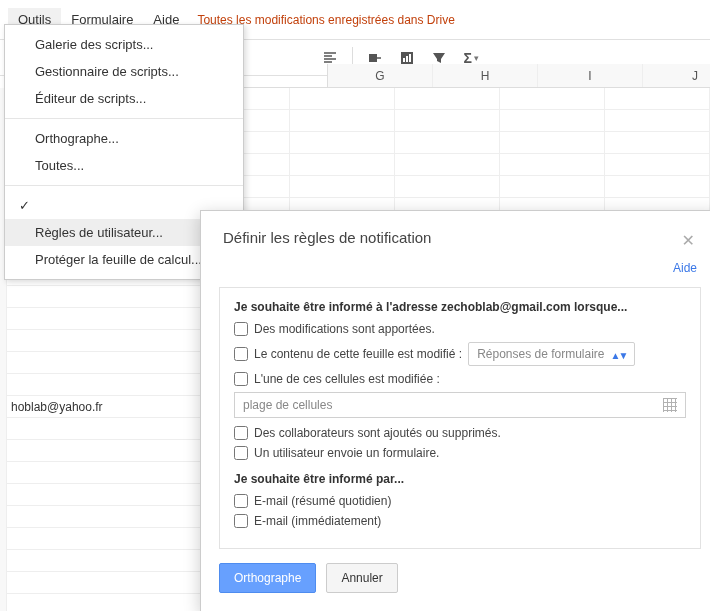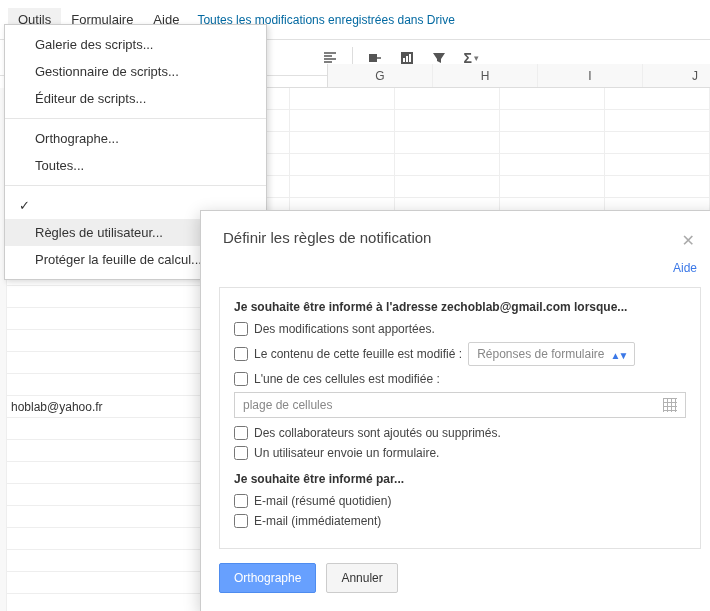--- a/index.html
+++ b/index.html
@@ -1,29 +1,29 @@
 <!DOCTYPE html>
 <html><head>
   <meta charset="utf-8">
   <style>
     * { margin:0; padding:0; box-sizing:border-box; }
     body { font-family: Arial, sans-serif; font-size:13px; color:#333; background:#fff; width:710px; height:611px; overflow:hidden; position:relative; }
     
     .menubar { display:flex; align-items:center; padding:4px 8px; border-bottom:1px solid #e0e0e0; height:40px; }
     .menubar-item { padding:4px 10px; cursor:pointer; color:#333; }
     .menubar-item.active { background:#f1f1f1; }
-    .save-status { color:#0369a1; margin-left:8px; font-size:12px; }
+    .save-status { color:#c2410c; margin-left:8px; font-size:12px; }
 
     .toolbar { padding:6px 8px; border-bottom:1px solid #e0e0e0; display:flex; align-items:center; height:36px; position:relative; }
     .toolbar-left-gap { width:306px; }
     .toolbar-spacer { height:22px; border-left:1px solid #ddd; margin:0 6px; }
     .tb-btn { width:28px; height:26px; display:flex; align-items:center; justify-content:center; border:1px solid transparent; border-radius:2px; margin:0 2px; cursor:pointer; }
     .sigma-arrow { font-size:9px; margin-left:2px; color:#777; }
 
-    .dropdown-menu { position:absolute; top:24px; left:4px; width:263px; background:#fff; border:1px solid #ccc; box-shadow:2px 2px 6px rgba(0,0,0,0.15); padding:6px 0; z-index:900; }
+    .dropdown-menu { position:absolute; top:24px; left:4px; width:240px; background:#fff; border:1px solid #ccc; box-shadow:2px 2px 6px rgba(0,0,0,0.15); padding:6px 0; z-index:900; }
     .menu-item { padding:6px 14px; cursor:pointer; color:#333; font-size:13px; display:flex; align-items:center; }
     .menu-item.hover { background:#eee; }
     .menu-item .check { width:16px; display:inline-block; }
     .menu-sep { height:1px; background:#e5e5e5; margin:6px 0; }
 
     .sheet-area { position:absolute; top:64px; left:0; right:0; bottom:0; }
     .col-headers { display:flex; border-bottom:1px solid #ddd; height:24px; margin-left:45px; }
     .col-h { flex:0 0 105px; text-align:center; font-size:12px; color:#555; border-right:1px solid #eee; line-height:24px; background:#f8f8f8; }
     .col-h.first { flex:0 0 283px; border-right:1px solid #ddd; background:transparent;}
     .grid-rows { }

